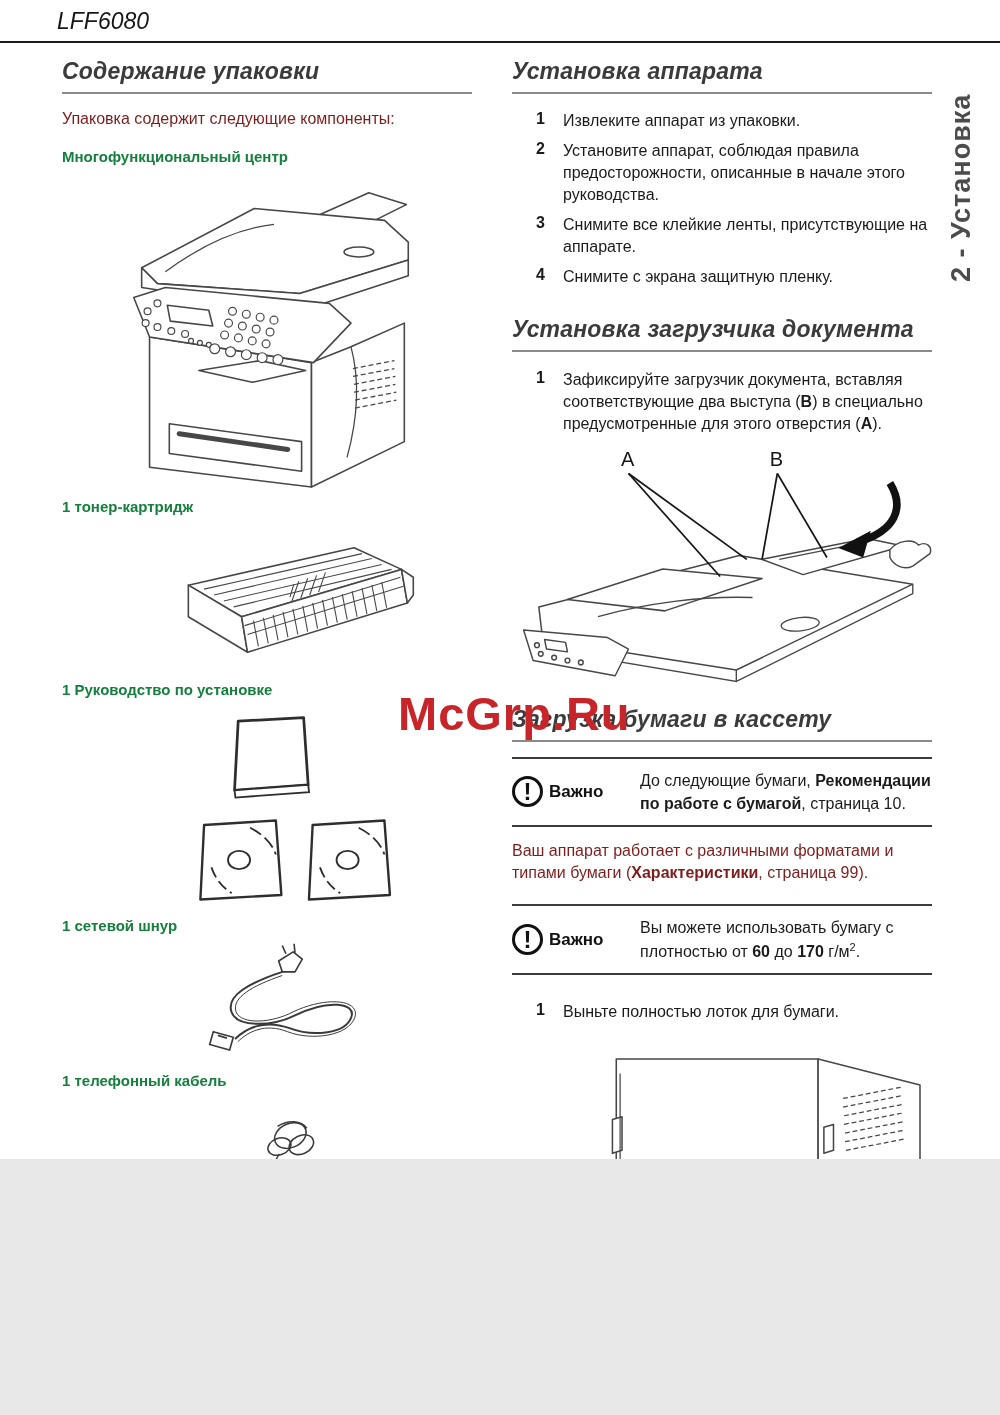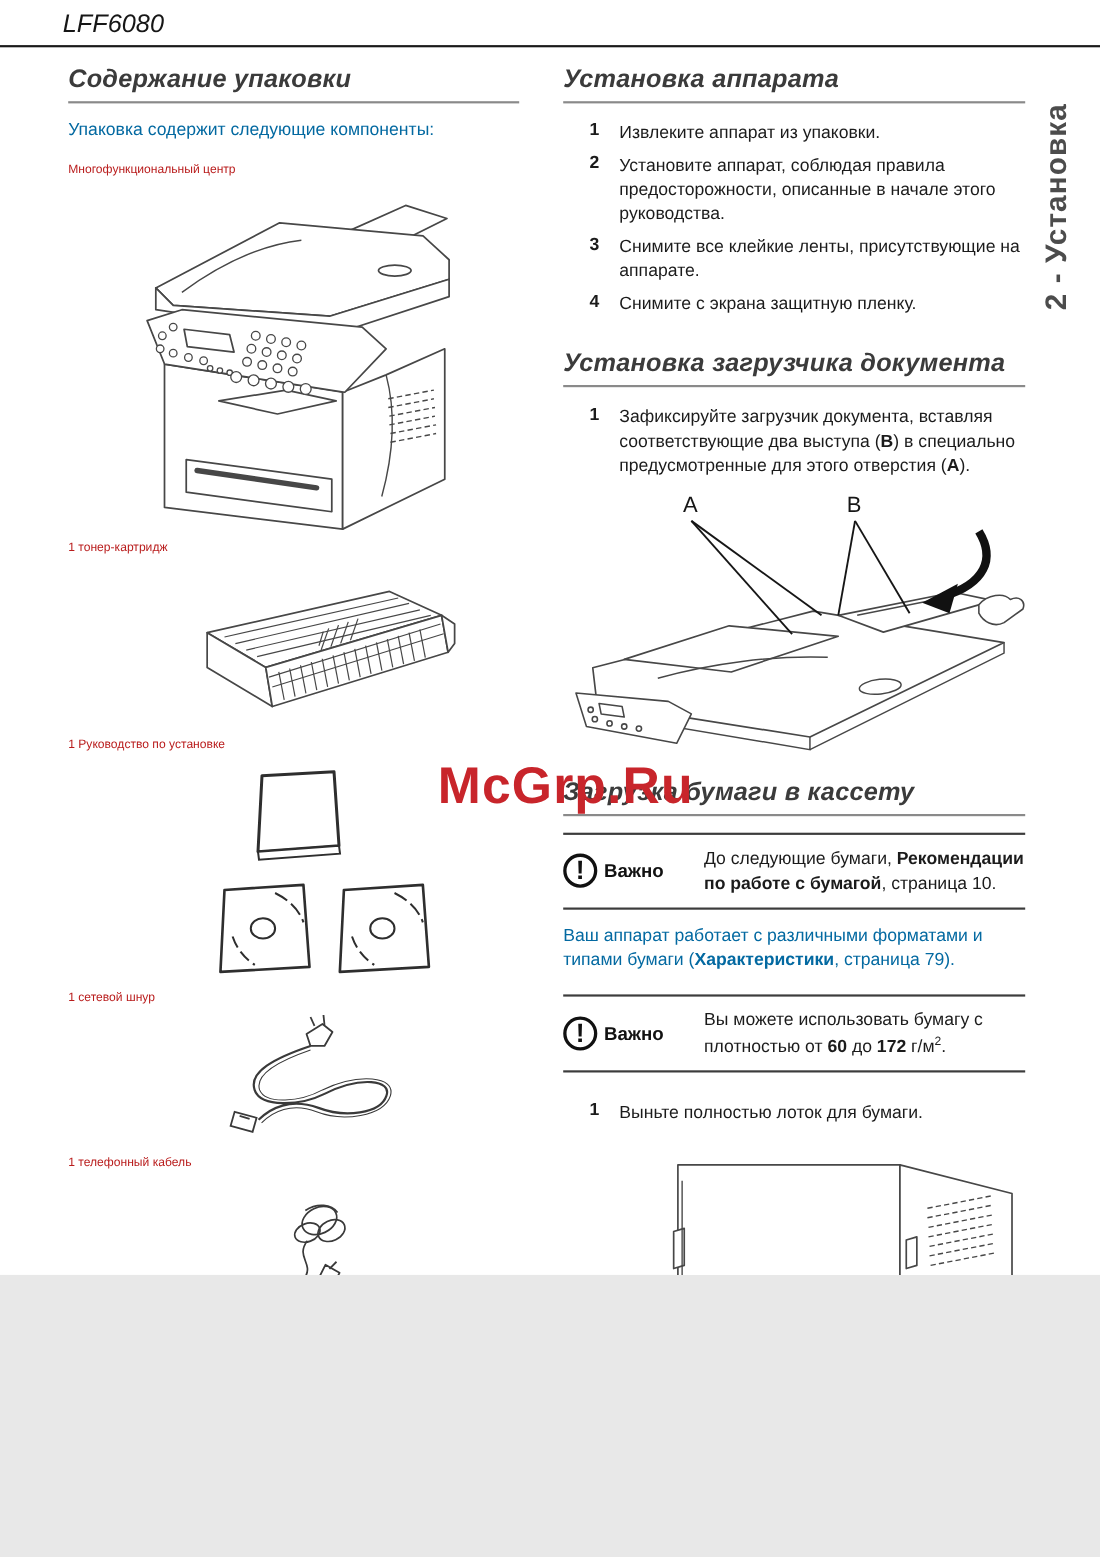--- a/index.html
+++ b/index.html
@@ -14,22 +14,22 @@
   .footer-rule { position:absolute; left:0; top:1369px; width:1000px; height:3px; background:#8a8a8a; border-bottom:1px solid #555; }
   .page-num { position:absolute; left:0; top:1377px; width:1000px; font-size:17px; color:#222; }
 
   .col-left  { position:absolute; left:62px;  top:58px; width:410px; }
   .col-right { position:absolute; left:512px; top:58px; width:420px; }
 
   h2.section {
     font-size:23px; font-weight:bold; font-style:italic; color:#3b3b3b;
     padding-bottom:7px; border-bottom:2px solid #8a8a8a; letter-spacing:.2px;
   }
-  p.body { font-size:16px; line-height:1.38; color:#0369a1; }
-  .item-label { font-size:11px; font-weight:normal; color:#b91c1c; line-height:1.3; }
+  p.body { font-size:16px; line-height:1.38; color:#7f1d1d; }
+  .item-label { font-size:15px; font-weight:bold; color:#15803d; line-height:1.3; }
 
   .steps { margin-top:16px; }
   .step { display:flex; margin-bottom:8px; padding-left:24px; }
   .step .num { width:27px; flex-shrink:0; font-weight:bold; font-size:16px; }
   .step .txt { flex:1; font-size:16px; line-height:1.38; }
 
   .imp-box { display:flex; align-items:center; border-top:2px solid #3c3c3c; border-bottom:2px solid #3c3c3c; padding:10px 0; }
   .imp-left { width:128px; flex-shrink:0; display:flex; align-items:center; gap:6px; }
   .imp-icon { width:31px; height:31px; border:3px solid #111; border-radius:50%;
               display:flex; align-items:center; justify-content:center;
@@ -295,28 +295,28 @@
     <h2 class="section" style="margin-top:15px;">Загрузка бумаги в кассету</h2>
 
     <div class="imp-box" style="margin-top:15px;">
       <div class="imp-left">
         <div class="imp-icon">!</div>
         <div class="imp-label">Важно</div>
       </div>
       <div class="imp-text"><span>До следующие бумаги, </span><b>Рекомендации по работе с бумагой</b><span>, страница 10.</span></div>
     </div>
 
-    <p class="body" style="margin-top:13px;"><span>Ваш аппарат работает с различными форматами и типами бумаги (</span><b>Характеристики</b><span>, страница 79).</span></p>
+    <p class="body" style="margin-top:13px;"><span>Ваш аппарат работает с различными форматами и типами бумаги (</span><b>Характеристики</b><span>, страница 99).</span></p>
 
     <div class="imp-box" style="margin-top:20px;">
       <div class="imp-left">
         <div class="imp-icon">!</div>
         <div class="imp-label">Важно</div>
       </div>
-      <div class="imp-text"><span>Вы можете использовать бумагу </span><span>с плотностью от </span><b>60</b><span> до </span><b>172</b><span> г/м</span><sup>2</sup><span>.</span></div>
+      <div class="imp-text"><span>Вы можете использовать бумагу </span><span>с плотностью от </span><b>60</b><span> до </span><b>170</b><span> г/м</span><sup>2</sup><span>.</span></div>
     </div>
 
     <div class="step" style="margin-top:26px;">
       <span class="num">1</span>
       <span class="txt">Выньте полностью лоток для бумаги.</span>
     </div>
 
     <svg class="illus" viewBox="0 0 420 335" width="404" height="322" style="margin:12px 0 0 8px;">
       <g fill="#fff" stroke="#474747" stroke-width="1.6" stroke-linejoin="round">
         <path d="M100 25 L310 25 L310 250 L232 262 L100 228 Z"></path>

